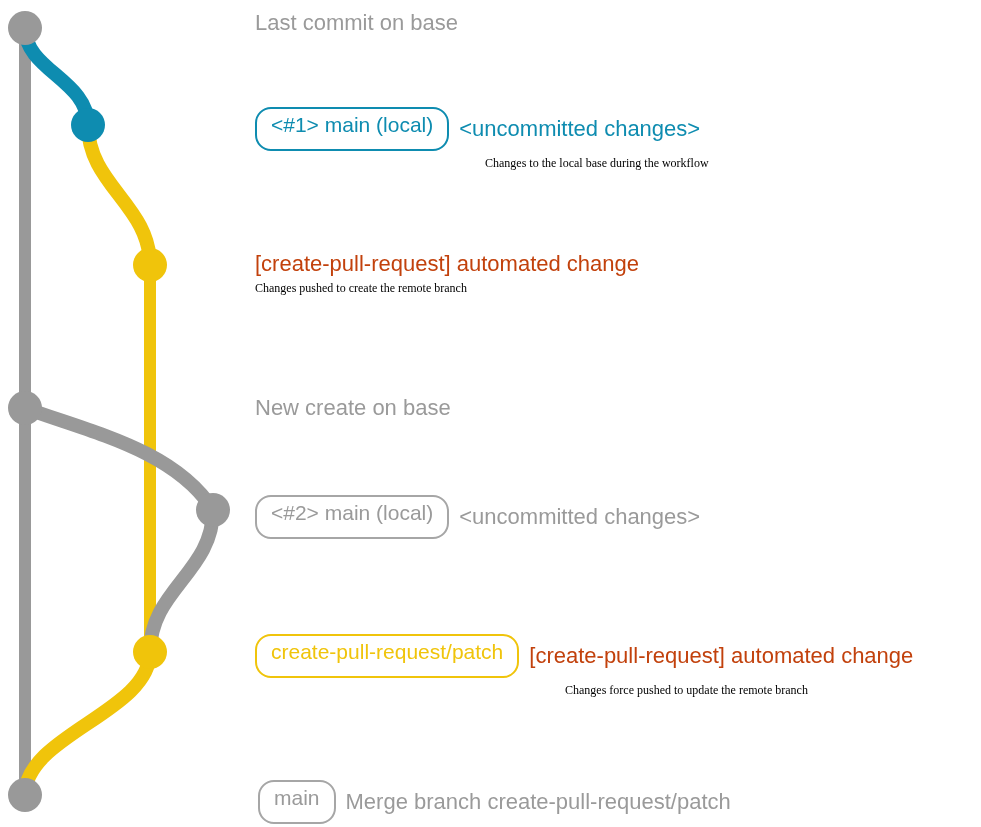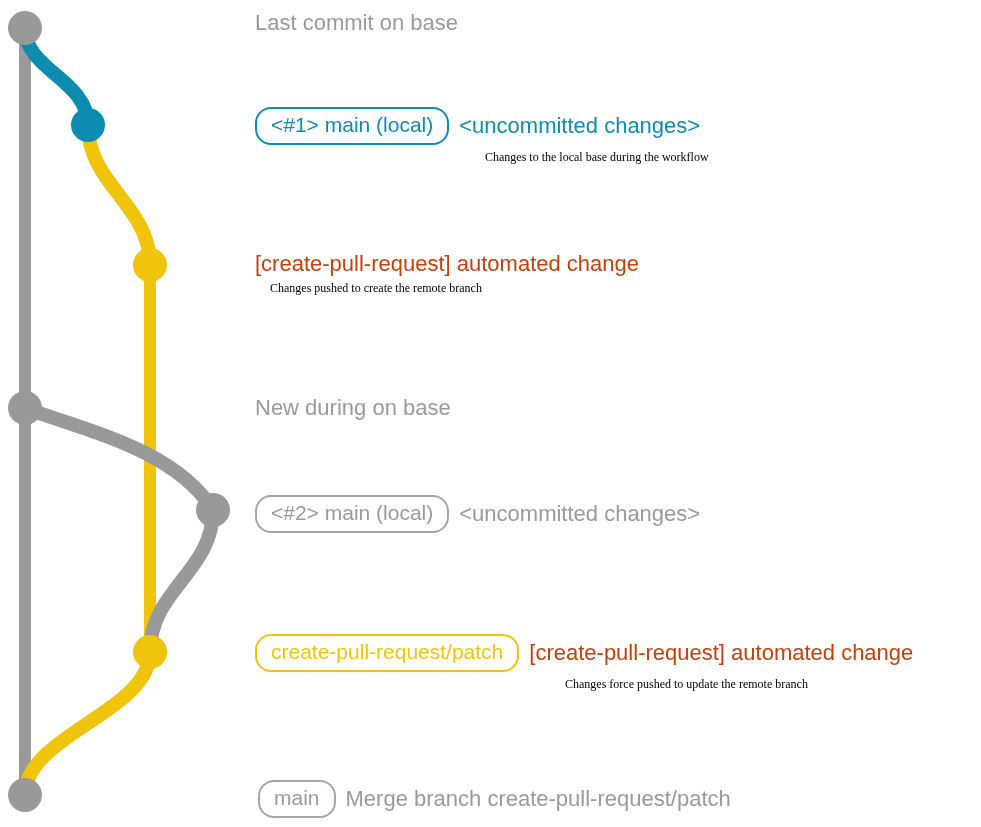--- a/index.html
+++ b/index.html
@@ -36,21 +36,21 @@
   .row {
     position: absolute;
   }
 
   
   .pill {
     display: inline-block;
     vertical-align: middle;
     border: 2px solid #9a9a9a;
     border-radius: 16px;
-    padding: 5px 14px 6px 14px;
+    padding: 5px 14px 12px 14px;
     font-size: 21px;
     line-height: 1.08;
     color: #9a9a9a;
     white-space: nowrap;
     box-sizing: border-box;
   }
   .pill.blue   { border-color: #0e8cb0; color: #0e8cb0; }
   .pill.yellow { border-color: #f0c40b; color: #f0c40b; }
   .pill.gray   { border-color: #a6a6a6; color: #9a9a9a; }
 
@@ -120,25 +120,25 @@
     <span class="subject gray solo">Last commit on base</span>
   </div>
 
   <div class="row" style="left:255px; top:107px;">
     <span class="pill blue">&lt;#1&gt; main (local)</span><span class="subject blue">&lt;uncommitted changes&gt;</span>
     <div class="note" style="margin-left:230px;">Changes to the local base during the workflow</div>
   </div>
 
   <div class="row" style="left:255px; top:252px;">
     <span class="subject yellow solo">[create-pull-request] automated change</span>
-    <div class="note" style="margin-left:15px;">Changes pushed to create the remote branch</div>
+    <div class="note" style="">Changes pushed to create the remote branch</div>
   </div>
 
   <div class="row" style="left:255px; top:396px;">
-    <span class="subject gray solo">New during on base</span>
+    <span class="subject gray solo">New create on base</span>
   </div>
 
   <div class="row" style="left:255px; top:495px;">
     <span class="pill gray">&lt;#2&gt; main (local)</span><span class="subject gray">&lt;uncommitted changes&gt;</span>
   </div>
 
   <div class="row" style="left:255px; top:634px;">
     <span class="pill yellow">create-pull-request/patch</span><span class="subject yellow">[create-pull-request] automated change</span>
     <div class="note" style="margin-left:310px;">Changes force pushed to update the remote branch</div>
   </div>

